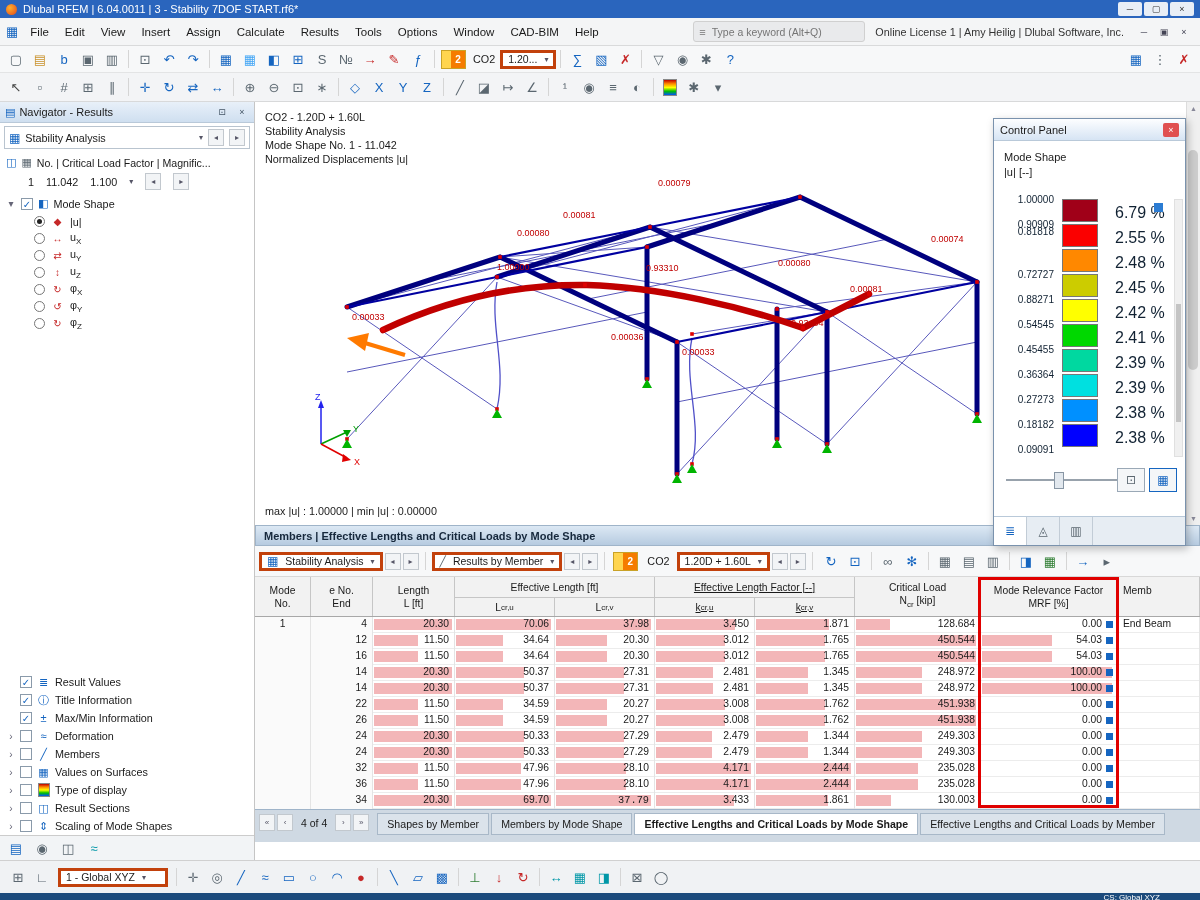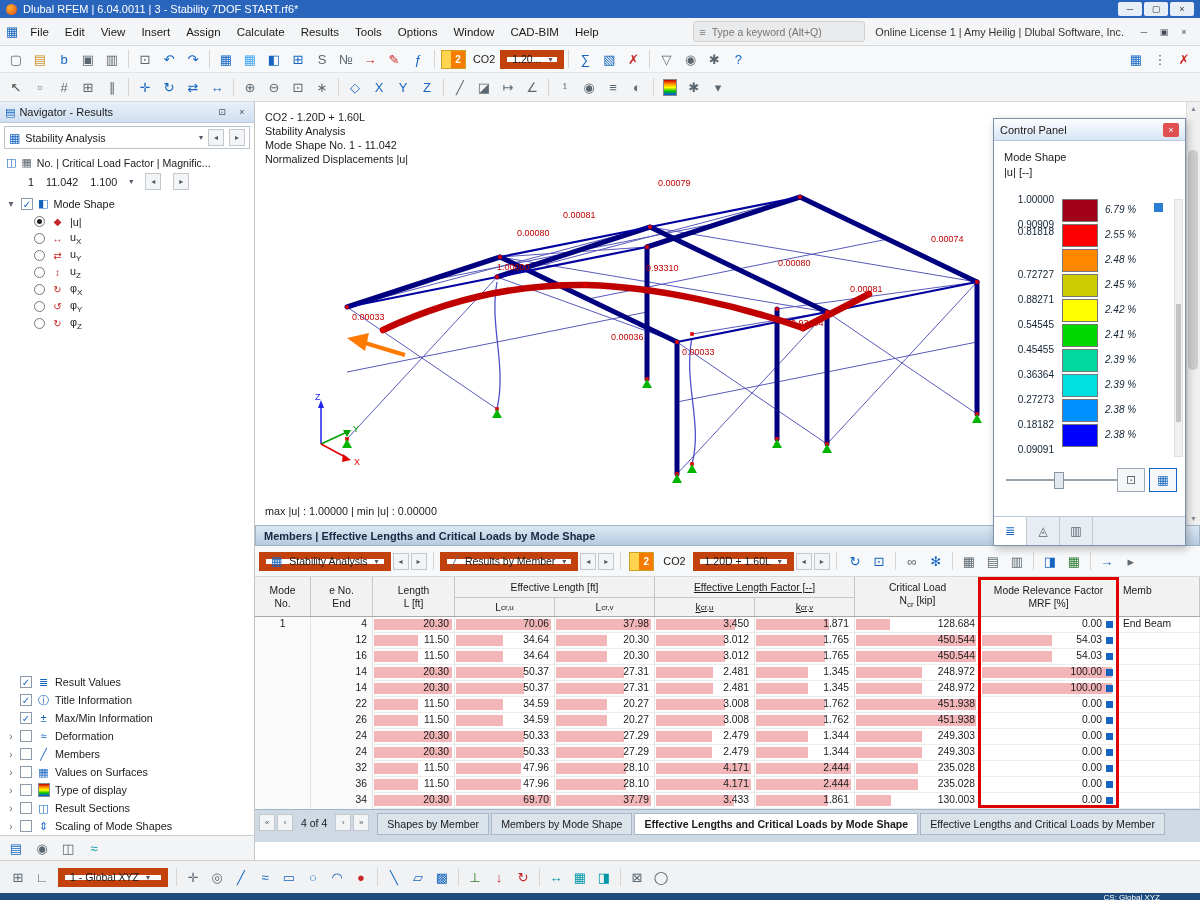--- a/index.html
+++ b/index.html
@@ -27,21 +27,21 @@
   .toolbar2{position:absolute;top:73px;left:0;right:0;height:29px;background:#f3f4f6;border-bottom:1px solid #d8d9da;display:flex;align-items:center;padding:0 4px;box-sizing:border-box;}
   .ticon{width:22px;height:22px;display:inline-flex;align-items:center;justify-content:center;font-size:13px;border-radius:3px;margin:0 1px;color:#5b6770;flex:none;cursor:default;}
   .tsep{width:1px;height:18px;background:#d5d5d5;margin:0 4px;display:inline-block;flex:none;}
   .ticon.rainbow{font-size:0;}
   .ticon.rainbow::before{content:"";width:12px;height:15px;background:linear-gradient(180deg,#c00000,#ff8800,#ffff00,#00c000,#0050ff);border:1px solid #888;}
   .flexspace{flex:1;}
   .co-chip{display:flex;height:17px;border:1px solid #c9a227;flex:none;margin:0 2px;}
   .chip-left{width:9px;background:#ffd54f;}
   .chip-num{background:#f57c00;color:#fff;width:14px;text-align:center;font-size:10px;font-weight:bold;line-height:17px;}
   .co-name{font-size:10.8px;margin:0 5px;white-space:nowrap;}
-  .combo{border:7px solid #c2410c;background:#fff;height:19px;display:inline-flex;align-items:center;padding:0 5px;gap:7px;font-size:10.5px;box-sizing:border-box;white-space:nowrap;flex:none;}
+  .combo{border:3px solid #c2410c;background:#fff;height:19px;display:inline-flex;align-items:center;padding:0 5px;gap:7px;font-size:10.5px;box-sizing:border-box;white-space:nowrap;flex:none;}
   .caret{font-size:8px;color:#556;}
   .mini-btn{width:16px;height:17px;border:1px solid #c2c8ce;background:#f2f4f6;display:inline-flex;align-items:center;justify-content:center;font-size:8px;color:#556;flex:none;box-sizing:border-box;}
 
   
   .navigator{position:absolute;top:102px;left:0;width:255px;height:758px;background:#fff;border-right:1px solid #c5c5c5;display:flex;flex-direction:column;box-sizing:border-box;}
   .nav-header{height:20px;background:linear-gradient(#e8f0f9,#cfdff0);border-bottom:1px solid #b9c9d9;display:flex;align-items:center;padding:0 5px;gap:4px;flex:none;}
   .nav-header .hicon{margin-left:auto;}
   .nav-header .hicon2{margin-left:2px;}
   .hicon,.hicon2{width:14px;height:14px;display:flex;align-items:center;justify-content:center;font-size:9px;color:#456;}
   .nav-combo{margin:3px 4px;height:21px;border:1px solid #b9c4cf;background:#fff;display:flex;align-items:center;padding:0 4px;gap:5px;flex:none;}
@@ -77,21 +77,21 @@
 
   
   .control-panel{position:absolute;left:993px;top:118px;width:193px;height:428px;background:#fff;border:1px solid #7a92ad;box-shadow:2px 3px 8px rgba(0,0,0,.25);z-index:20;box-sizing:border-box;}
   .cp-title{height:21px;background:linear-gradient(#fdfeff,#d6e4f4);border-bottom:1px solid #b9c9d9;display:flex;align-items:center;padding:0 6px;font-size:11px;}
   .cp-close{margin-left:auto;width:16px;height:14px;background:#e05050;color:#fff;font-size:9px;display:flex;align-items:center;justify-content:center;border-radius:2px;}
   .cp-sub1{position:absolute;left:10px;top:32px;font-size:11px;}
   .cp-sub2{position:absolute;left:10px;top:47px;font-size:11px;}
   #scale-area{position:absolute;left:8px;top:80px;width:165px;height:262px;}
   .scale-val{position:absolute;left:0;width:52px;text-align:right;font-size:10px;color:#123;}
   .scale-swatch{position:absolute;left:60px;width:36px;height:23px;border:1px solid #777;box-sizing:border-box;}
-  .scale-pct{position:absolute;left:103px;font-size:10px;color:#123;font-style:italic;}
+  .scale-pct{position:absolute;left:113px;font-size:16px;color:#123;}
   .scale-sel{position:absolute;left:152px;top:4px;width:9px;height:9px;background:#2b7cd3;}
   .cp-scroll{position:absolute;right:2px;top:80px;height:258px;width:9px;background:#f0f0f0;border:1px solid #e0e0e0;box-sizing:border-box;}
   .cp-scroll .thumb{position:absolute;left:1px;width:5px;top:104px;height:118px;background:#c4c4c4;}
   .cp-slider{position:absolute;left:12px;top:360px;width:112px;height:2px;background:#98a2ac;}
   .cp-slider-thumb{position:absolute;left:60px;top:353px;width:8px;height:15px;background:#e2e8ee;border:1px solid #8896a4;}
   .cp-buttons{position:absolute;right:8px;top:349px;display:flex;gap:4px;}
   .cp-btn{width:26px;height:22px;border:1px solid #9aa8b6;background:#f4f6f8;display:flex;align-items:center;justify-content:center;font-size:12px;color:#5b6770;}
   .cp-tabs{position:absolute;left:0;right:0;bottom:0;height:28px;border-top:1px solid #b9c9d9;background:#e7edf3;display:flex;align-items:stretch;}
   .cp-tab{width:32px;display:flex;align-items:center;justify-content:center;font-size:12px;border-right:1px solid #c2ccd6;}
   .cp-tab.active{background:#fff;}
@@ -1139,21 +1139,21 @@
               <span class="num">34</span>
             </div>
             <div class="tcell c2" style="width: 82px;">
               <div class="bar" style="width: 96%;"></div>
               <span class="num">20.30</span>
             </div>
             <div class="tcell c3" style="width: 100px;">
               <div class="bar" style="width: 95.5067%;"></div>
               <span class="num">69.70</span>
             </div>
-            <div class="tcell c4" style="width: 100px;">
+            <div class="tcell c4" style="width: 100px; font-family: Liberation Mono, monospace;">
               <div class="bar" style="width: 95.5197%;"></div>
               <span class="num">37.79</span>
             </div>
             <div class="tcell c5" style="width: 100px;">
               <div class="bar" style="width: 79.0141%;"></div>
               <span class="num">3.433</span>
             </div>
             <div class="tcell c6" style="width: 100px;">
               <div class="bar" style="width: 73.0998%;"></div>
               <span class="num">1.861</span>

